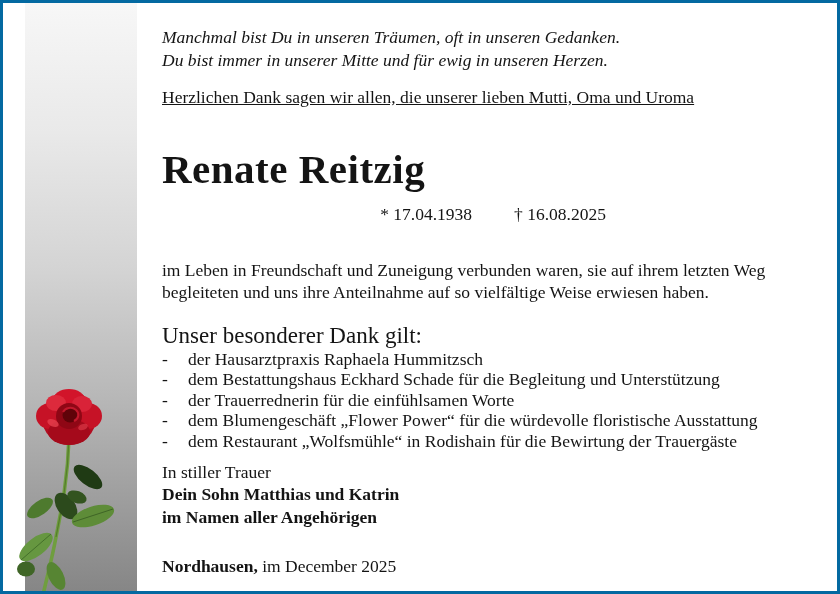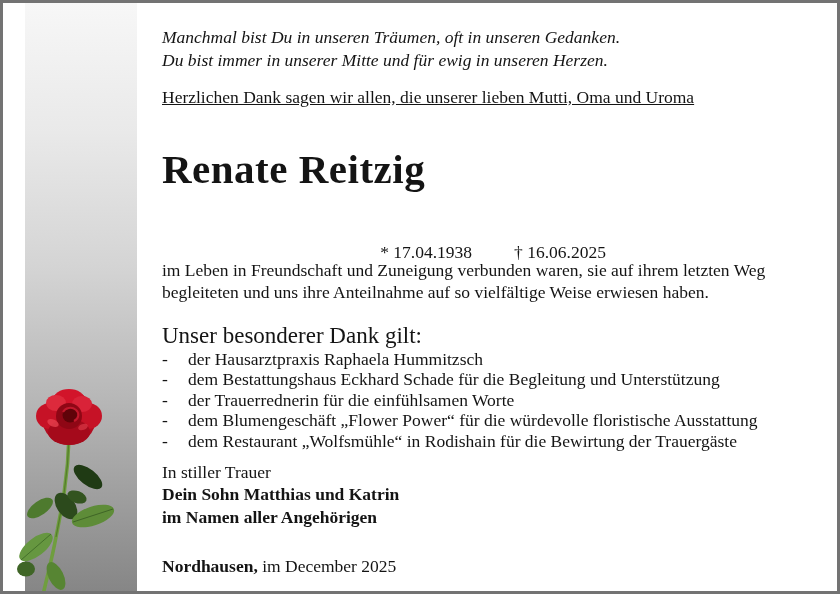--- a/index.html
+++ b/index.html
@@ -1,21 +1,21 @@
 <!DOCTYPE html>
 <html><head>
 <meta charset="utf-8">
 <style>
   html, body { margin: 0; padding: 0; background: #ffffff; }
   .notice {
     position: relative;
     width: 840px;
     height: 594px;
     box-sizing: border-box;
-    border: 3px solid #737373;
+    border: 3px solid #0369a1;
     background: #ffffff;
     overflow: hidden;
     font-family: "Liberation Serif", "DejaVu Serif", serif;
     color: #141414;
   }
   .grad-strip {
     position: absolute;
     left: 22px;
     top: 0;
     bottom: 0;
@@ -57,21 +57,20 @@
     line-height: 46px;
     letter-spacing: 0.5px;
   }
   .dates {
     top: 200px;
     display: flex;
     justify-content: center;
     gap: 42px;
     font-size: 17.5px;
     line-height: 22px;
-    margin-top: 38px;
   }
   .bodytext {
     top: 256px;
     font-size: 17.5px;
     line-height: 22px;
   }
   .thanks-heading {
     top: 322px;
     font-size: 23px;
     line-height: 22px;
@@ -142,21 +141,21 @@
       <div>Manchmal bist Du in unseren Träumen, oft in unseren Gedanken.</div>
       <div>Du bist immer in unserer Mitte und für ewig in unseren Herzen.</div>
     </div>
 
     <div class="abs intro">Herzlichen Dank sagen wir allen, die unserer lieben Mutti, Oma und Uroma</div>
 
     <div class="abs name">Renate Reitzig</div>
 
     <div class="abs dates">
       <span>* 17.04.1938</span>
-      <span>† 16.06.2025</span>
+      <span>† 16.08.2025</span>
     </div>
 
     <div class="abs bodytext">
       <div>im Leben in Freundschaft und Zuneigung verbunden waren, sie auf ihrem letzten Weg</div>
       <div>begleiteten und uns ihre Anteilnahme auf so vielfältige Weise erwiesen haben.</div>
     </div>
 
     <div class="abs thanks-heading">Unser besonderer Dank gilt:</div>
 
     <div class="abs thanks-list">

